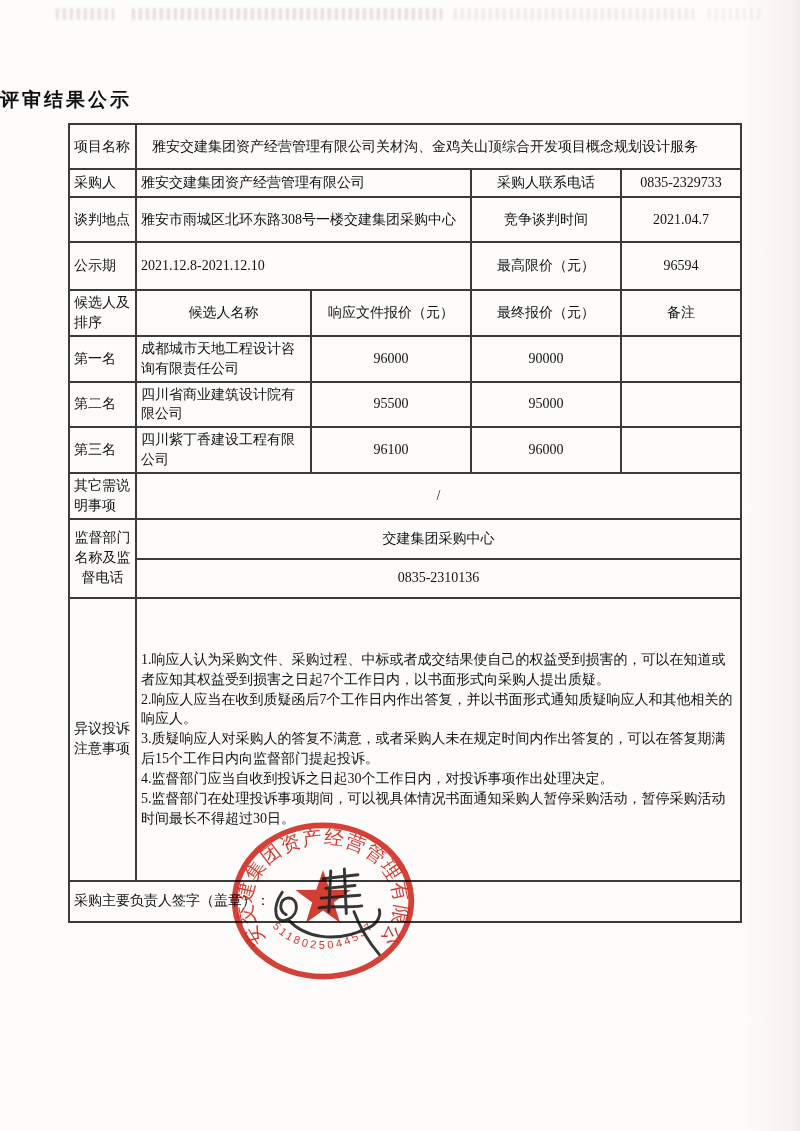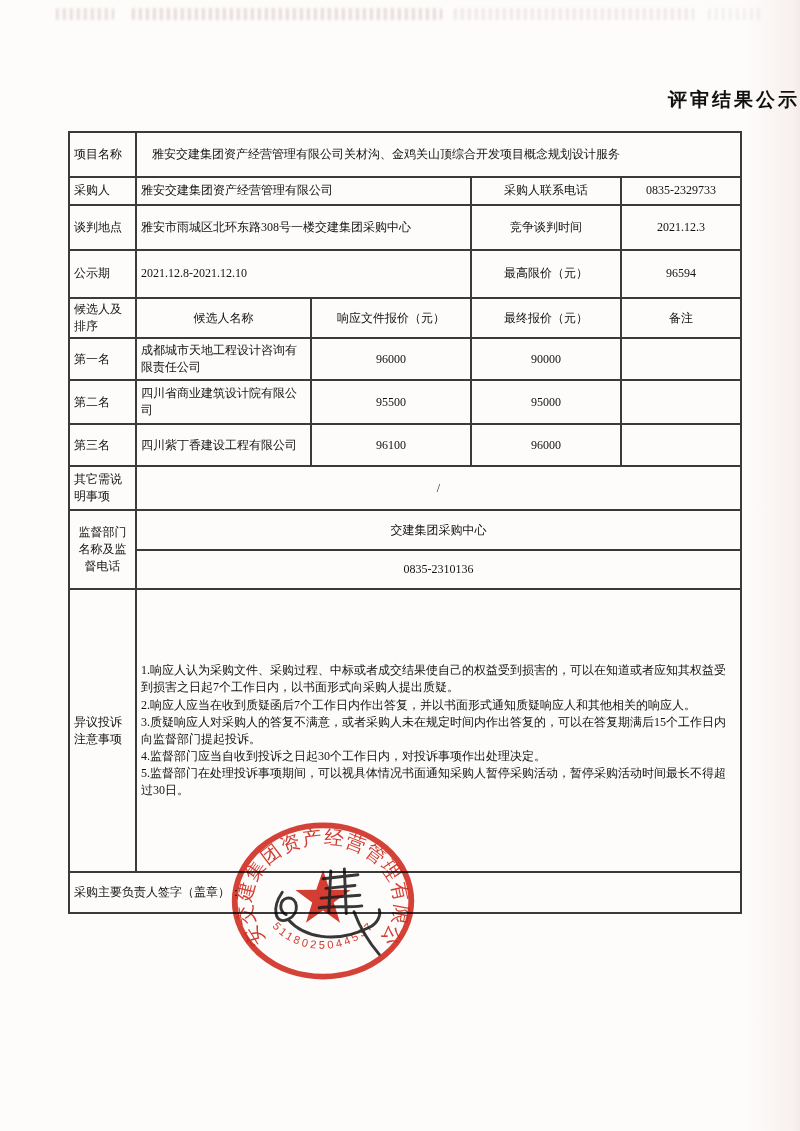--- a/index.html
+++ b/index.html
@@ -25,34 +25,34 @@
       rgba(0,0,0,0) 4px 7px);
     filter:blur(1.1px);
   }
   .b1{left:0;width:58px;opacity:.8;}
   .b2{left:76px;width:310px;opacity:.9;}
   .b3{left:398px;width:240px;opacity:.55;}
   .b4{left:652px;width:54px;opacity:.35;}
 
   h1.title{
     margin:86px 0 0 0;
-    text-align:right;
+    text-align:left;
     font-family:"Liberation Sans","DejaVu Sans",sans-serif;
     font-weight:700;
     font-size:19px;
     line-height:28px;
     letter-spacing:3px;
     color:#101010;
   }
   table.tbl{
     table-layout:fixed;
     border-collapse:collapse;
     width:672px;
-    margin:17px 0 0 68px;
-    font-size:12px;
+    margin:9px 0 0 68px;
+    font-size:14px;
     color:#121212;
     border-radius:31px;
   }
   table.tbl,.tbl td{border:2px solid #3a3a3a;}
   table.tbl{border-color:#232323;}
   .tbl td{padding:2px 4px;vertical-align:middle;line-height:1.42;}
   .lab{padding-left:5px;}
   .ml{white-space:pre-line;}
   .ctr{text-align:center;}
   .val{padding-left:7px;}
@@ -105,21 +105,21 @@
       <td class="lab">采购人</td>
       <td class="val" colspan="2">雅安交建集团资产经营管理有限公司</td>
       <td class="ctr">采购人联系电话</td>
       <td class="num">0835-2329733</td>
     </tr>
 
     <tr style="height:45px">
       <td class="lab">谈判地点</td>
       <td class="val" colspan="2">雅安市雨城区北环东路308号一楼交建集团采购中心</td>
       <td class="ctr">竞争谈判时间</td>
-      <td class="num">2021.12.3</td>
+      <td class="num">2021.04.7</td>
     </tr>
 
     <tr style="height:48px">
       <td class="lab">公示期</td>
       <td class="val" colspan="2">2021.12.8-2021.12.10</td>
       <td class="ctr">最高限价（元）</td>
       <td class="num">96594</td>
     </tr>
 
     <tr style="height:36px">

